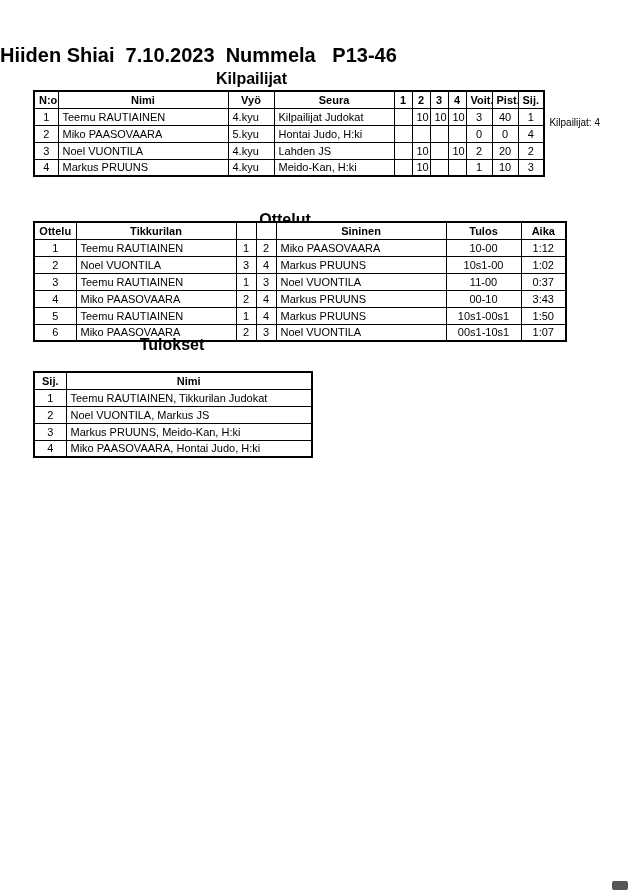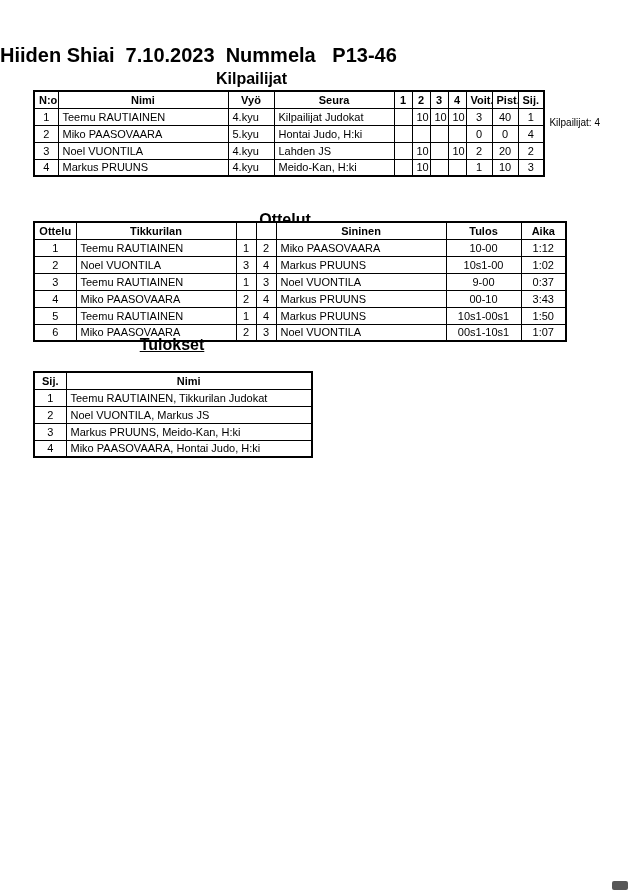--- a/index.html
+++ b/index.html
@@ -17,21 +17,21 @@
     font-size: 20px; font-weight: bold;
     white-space: pre;
   }
   .section-heading {
     position: absolute;
     font-size: 16px; font-weight: bold;
     text-align: center;
   }
   #heading-kilpailijat { top: 70px; left: 33px; width: 437px; }
   #heading-ottelut    { top: 211px; left: 33px; width: 504px; }
-  #heading-tulokset   { top: 336px; left: 33px; width: 278px; text-decoration: underline; }
+  #heading-tulokset   { top: 336px; left: 33px; width: 278px; }
   .count-label {
     position: absolute; top: 69px; right: 30px;
     font-size: 10px;
     margin-top: 48px;
   }
   table {
     border-collapse: collapse;
     table-layout: fixed;
     position: absolute;
     background: #fff;
@@ -190,21 +190,21 @@
     <td class="l">Markus PRUUNS</td>
     <td class="c">10s1-00</td>
     <td class="c">1:02</td>
   </tr>
   <tr>
     <td class="c">3</td>
     <td class="l">Teemu RAUTIAINEN</td>
     <td class="c">1</td>
     <td class="c">3</td>
     <td class="l">Noel VUONTILA</td>
-    <td class="c">9-00</td>
+    <td class="c">11-00</td>
     <td class="c">0:37</td>
   </tr>
   <tr>
     <td class="c">4</td>
     <td class="l">Miko PAASOVAARA</td>
     <td class="c">2</td>
     <td class="c">4</td>
     <td class="l">Markus PRUUNS</td>
     <td class="c">00-10</td>
     <td class="c">3:43</td>

